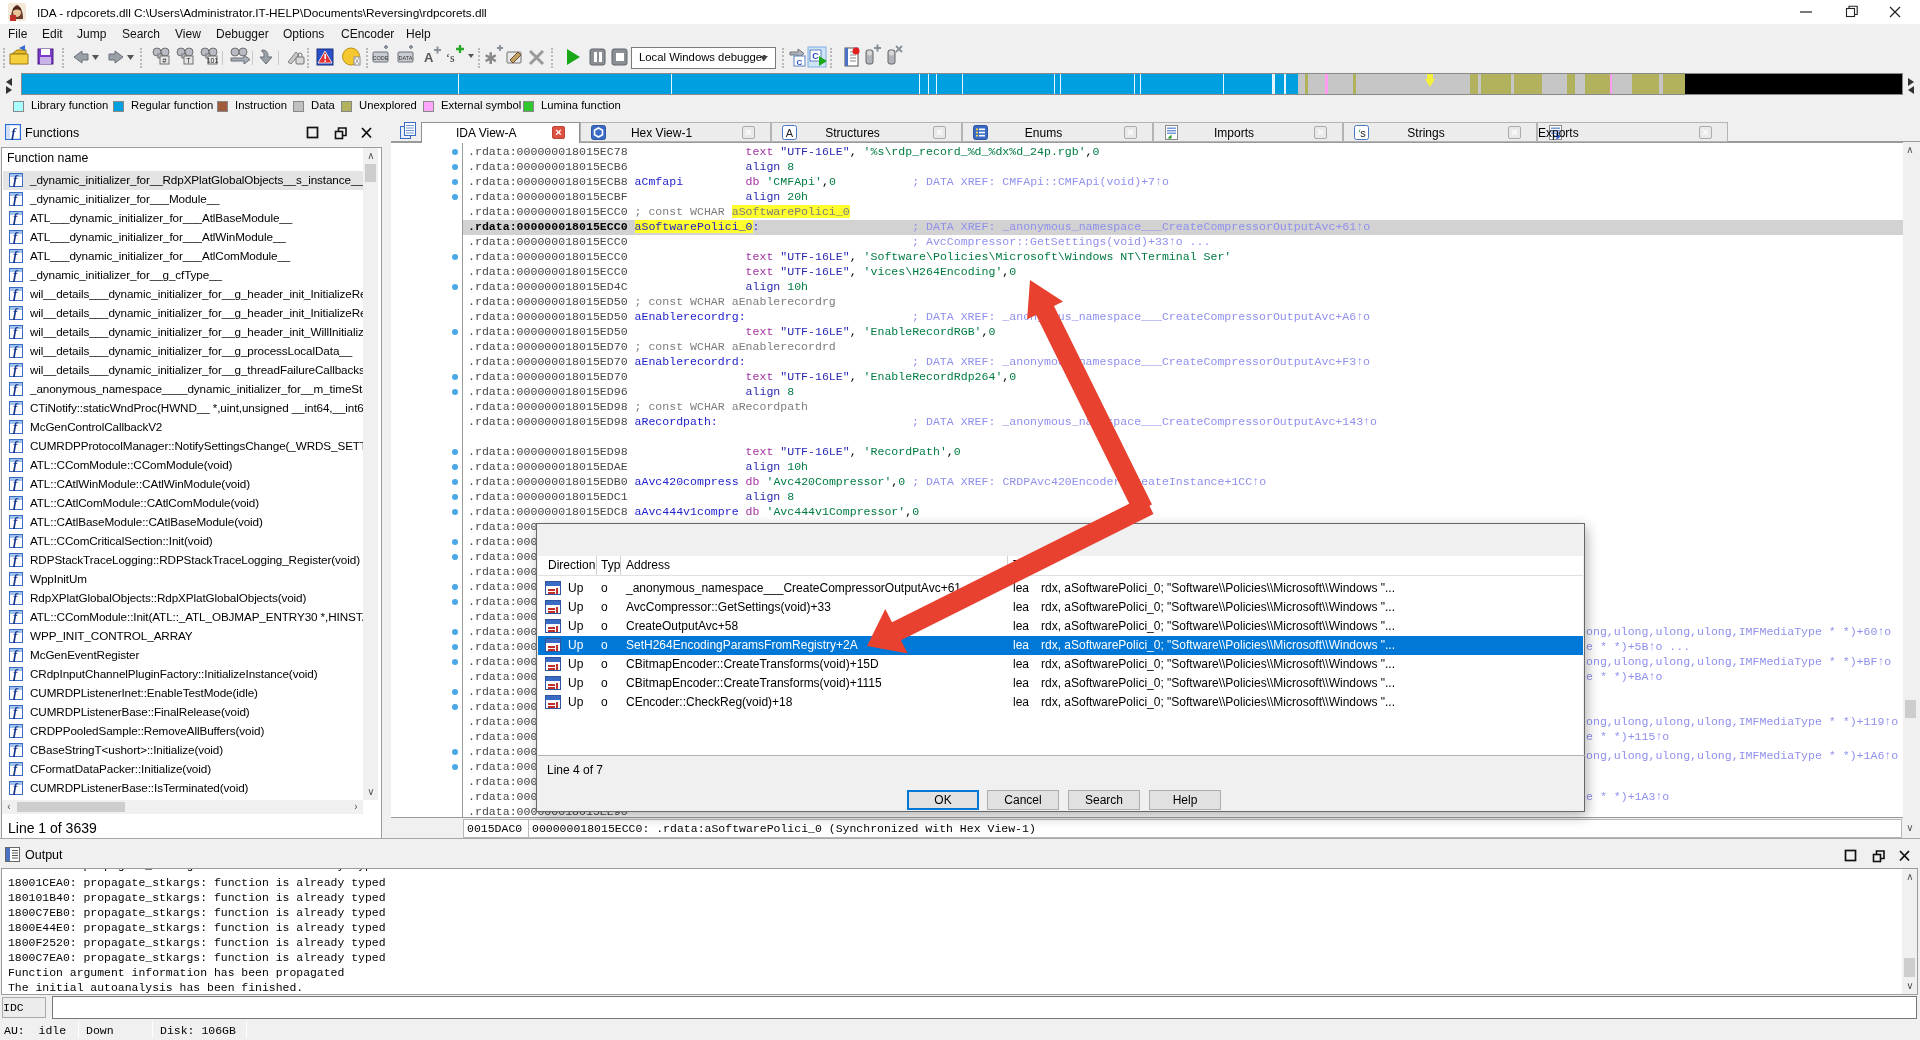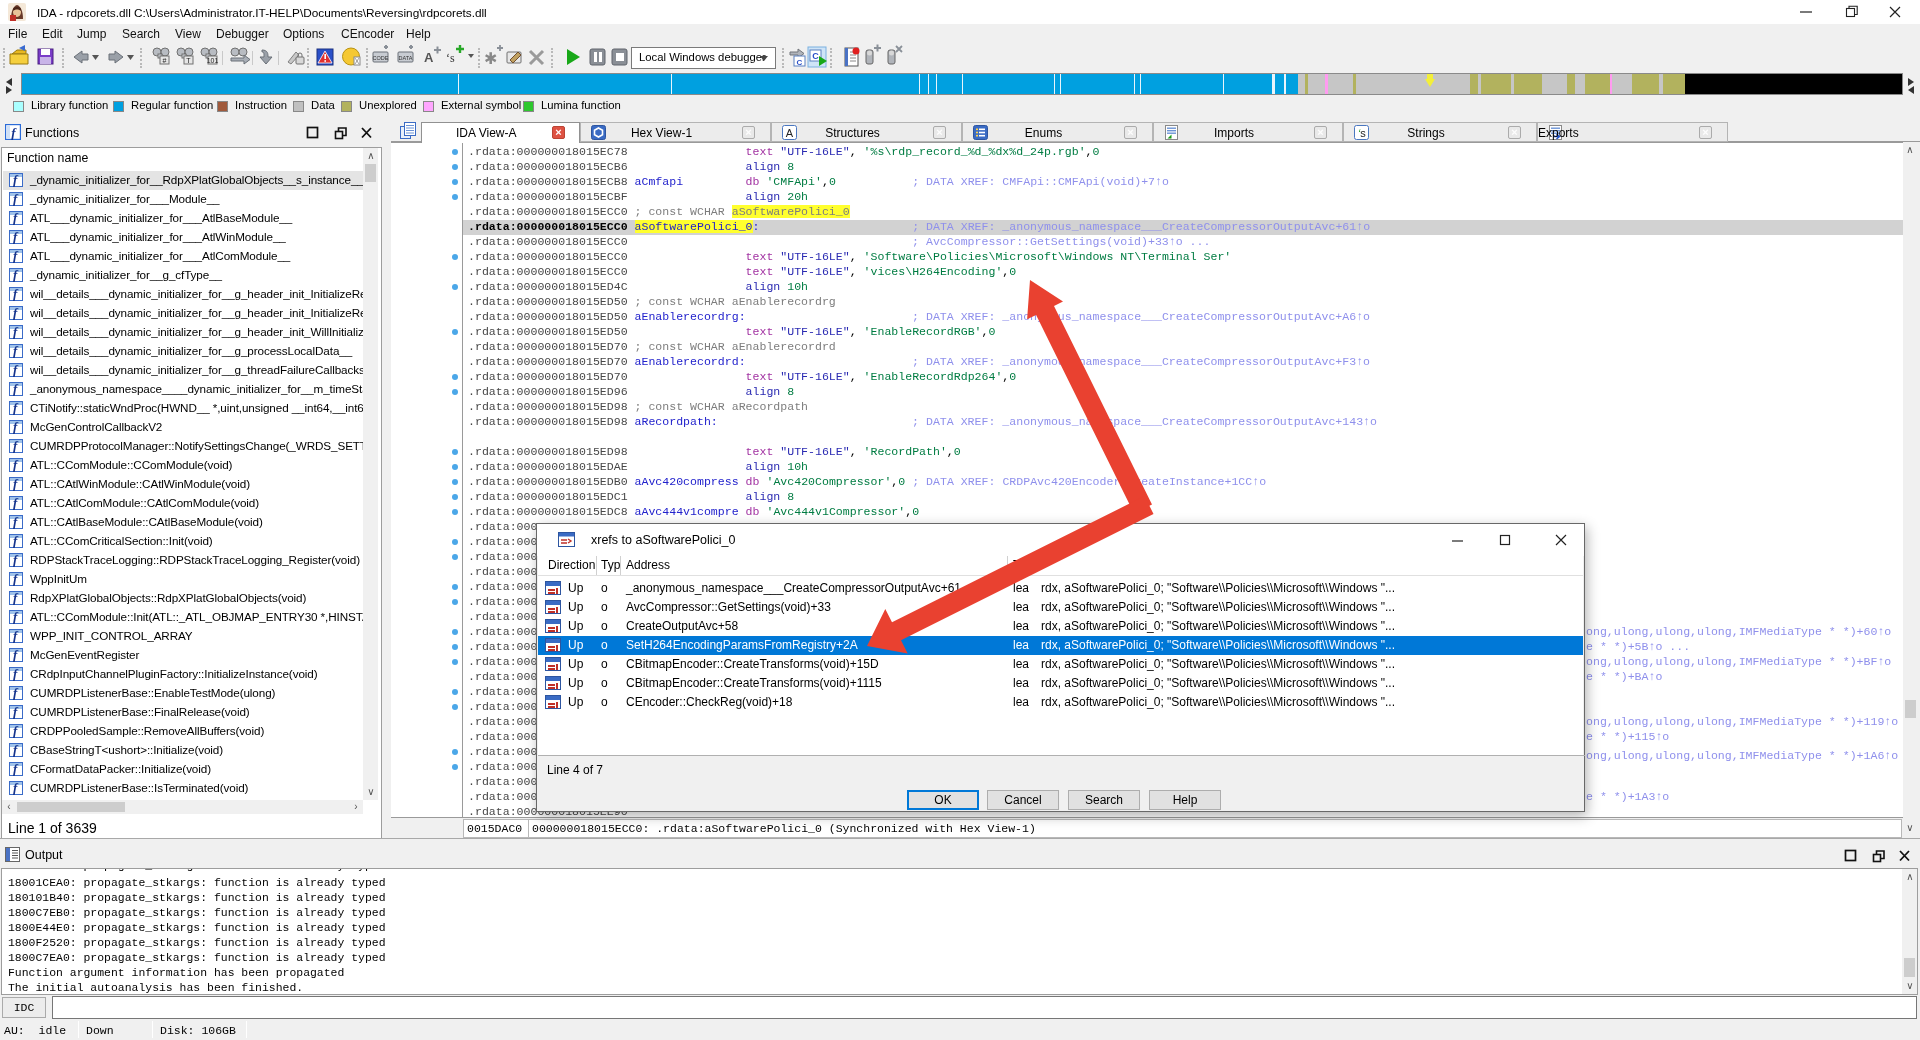--- a/index.html
+++ b/index.html
@@ -429,21 +429,21 @@
       <div class="frow" style="top:517px">
         <span class="ficon">
           <i>f</i>
         </span>
         <span class="fname">CRdpInputChannelPluginFactory::InitializeInstance(void)</span>
       </div>
       <div class="frow" style="top:536px">
         <span class="ficon">
           <i>f</i>
         </span>
-        <span class="fname">CUMRDPListenerBase::EnableTestMode(ulong)</span>
+        <span class="fname">CUMRDPListenerInet::EnableTestMode(idle)</span>
       </div>
       <div class="frow" style="top:555px">
         <span class="ficon">
           <i>f</i>
         </span>
         <span class="fname">CUMRDPListenerBase::FinalRelease(void)</span>
       </div>
       <div class="frow" style="top:574px">
         <span class="ficon">
           <i>f</i>
@@ -666,47 +666,33 @@
       <div class="ol" style="top:66px">1800F2520: propagate_stkargs: function is already typed</div>
       <div class="ol" style="top:81px">1800C7EA0: propagate_stkargs: function is already typed</div>
       <div class="ol" style="top:96px">Function argument information has been propagated</div>
       <div class="ol" style="top:111px">The initial autoanalysis has been finished.</div>
       <div class="sb" style="left:1900px;top:0;width:15px;height:125px"></div>
       <div class="sbarrow" style="left:1901px;top:1px">∧</div>
       <div class="sbth" style="left:1902px;top:89px;width:11px;height:19px"></div>
       <div class="sbarrow" style="left:1901px;top:110px">∨</div>
     </div>
     <div id="idcrow">
-      <div class="abs" style="left:2px;top:1px;width:44px;height:21px;background:#ececec;border:1px solid #aaa;text-align:center;font-family:'Liberation Mono',monospace;font-size:11.5px;line-height:19px">IDC</div>
+      <div class="abs" style="left:2px;top:1px;width:44px;height:21px;background:#ececec;border:1px solid #aaa;text-align:left;font-family:'Liberation Mono',monospace;font-size:11.5px;line-height:19px">IDC</div>
       <div class="abs" style="left:52px;top:0;width:1865px;height:23px;background:#fff;border:1px solid #767676"></div>
     </div>
   </div>
 <div id="statusbar">
     <span class="abs" style="left:4px;top:5px;white-space:pre">AU:  idle</span>
     <span class="abs" style="left:86px;top:5px">Down</span>
     <span class="abs" style="left:160px;top:5px">Disk: 106GB</span>
     <div class="ssep" style="left:78px"></div>
     <div class="ssep" style="left:152px"></div>
     <div class="ssep" style="left:246px"></div>
   </div>
 <div id="dlg">
-    <div id="dlgtitle">
-      <svg class="abs" style="left:21px;top:8px" width="17" height="15" viewBox="0 0 17 15">
-<rect x="0.5" y="0.5" width="16" height="14" fill="#fff" stroke="#2d55a0"></rect>
-<rect x="1" y="1" width="15" height="3.5" fill="#3a6bc4"></rect>
-<path d="M3 8 h6 M3 11 h6" stroke="#c03028" stroke-width="1.6"></path>
-<path d="M10 7 l3 2 -3 2" stroke="#c03028" stroke-width="1.4" fill="none"></path>
-</svg>
-      <span class="abs" style="left:54px;top:9px;font-size:12.5px">xrefs to aSoftwarePolici_0</span>
-      <svg class="abs" style="left:905px;top:4px" width="140" height="24" viewBox="0 0 140 24">
-<path d="M10 13 h11" stroke="#222" stroke-width="1.2"></path>
-<rect x="58.5" y="7.5" width="9" height="9" fill="none" stroke="#222" stroke-width="1.2"></rect>
-<path d="M114 7 L124 17 M124 7 L114 17" stroke="#222" stroke-width="1.2"></path>
-</svg>
-    </div>
     <div id="dlglist">
       <span class="xhdr" style="left:10px">Direction</span>
       <span class="xhdr" style="left:63px">Typ</span>
       <span class="xhdr" style="left:88px">Address</span>
       <span class="xhdr" style="left:475px">T</span>
       <div class="abs" style="left:58px;top:0;width:1px;height:19px;background:#d0d0d0"></div>
       <div class="abs" style="left:82px;top:0;width:1px;height:19px;background:#d0d0d0"></div>
       <div class="abs" style="left:469px;top:0;width:1px;height:19px;background:#d0d0d0"></div>
       <div class="abs" style="left:0;top:19px;width:1045px;height:1px;background:#e0e0e0"></div>
       <div class="xrow" style="top:23px">

